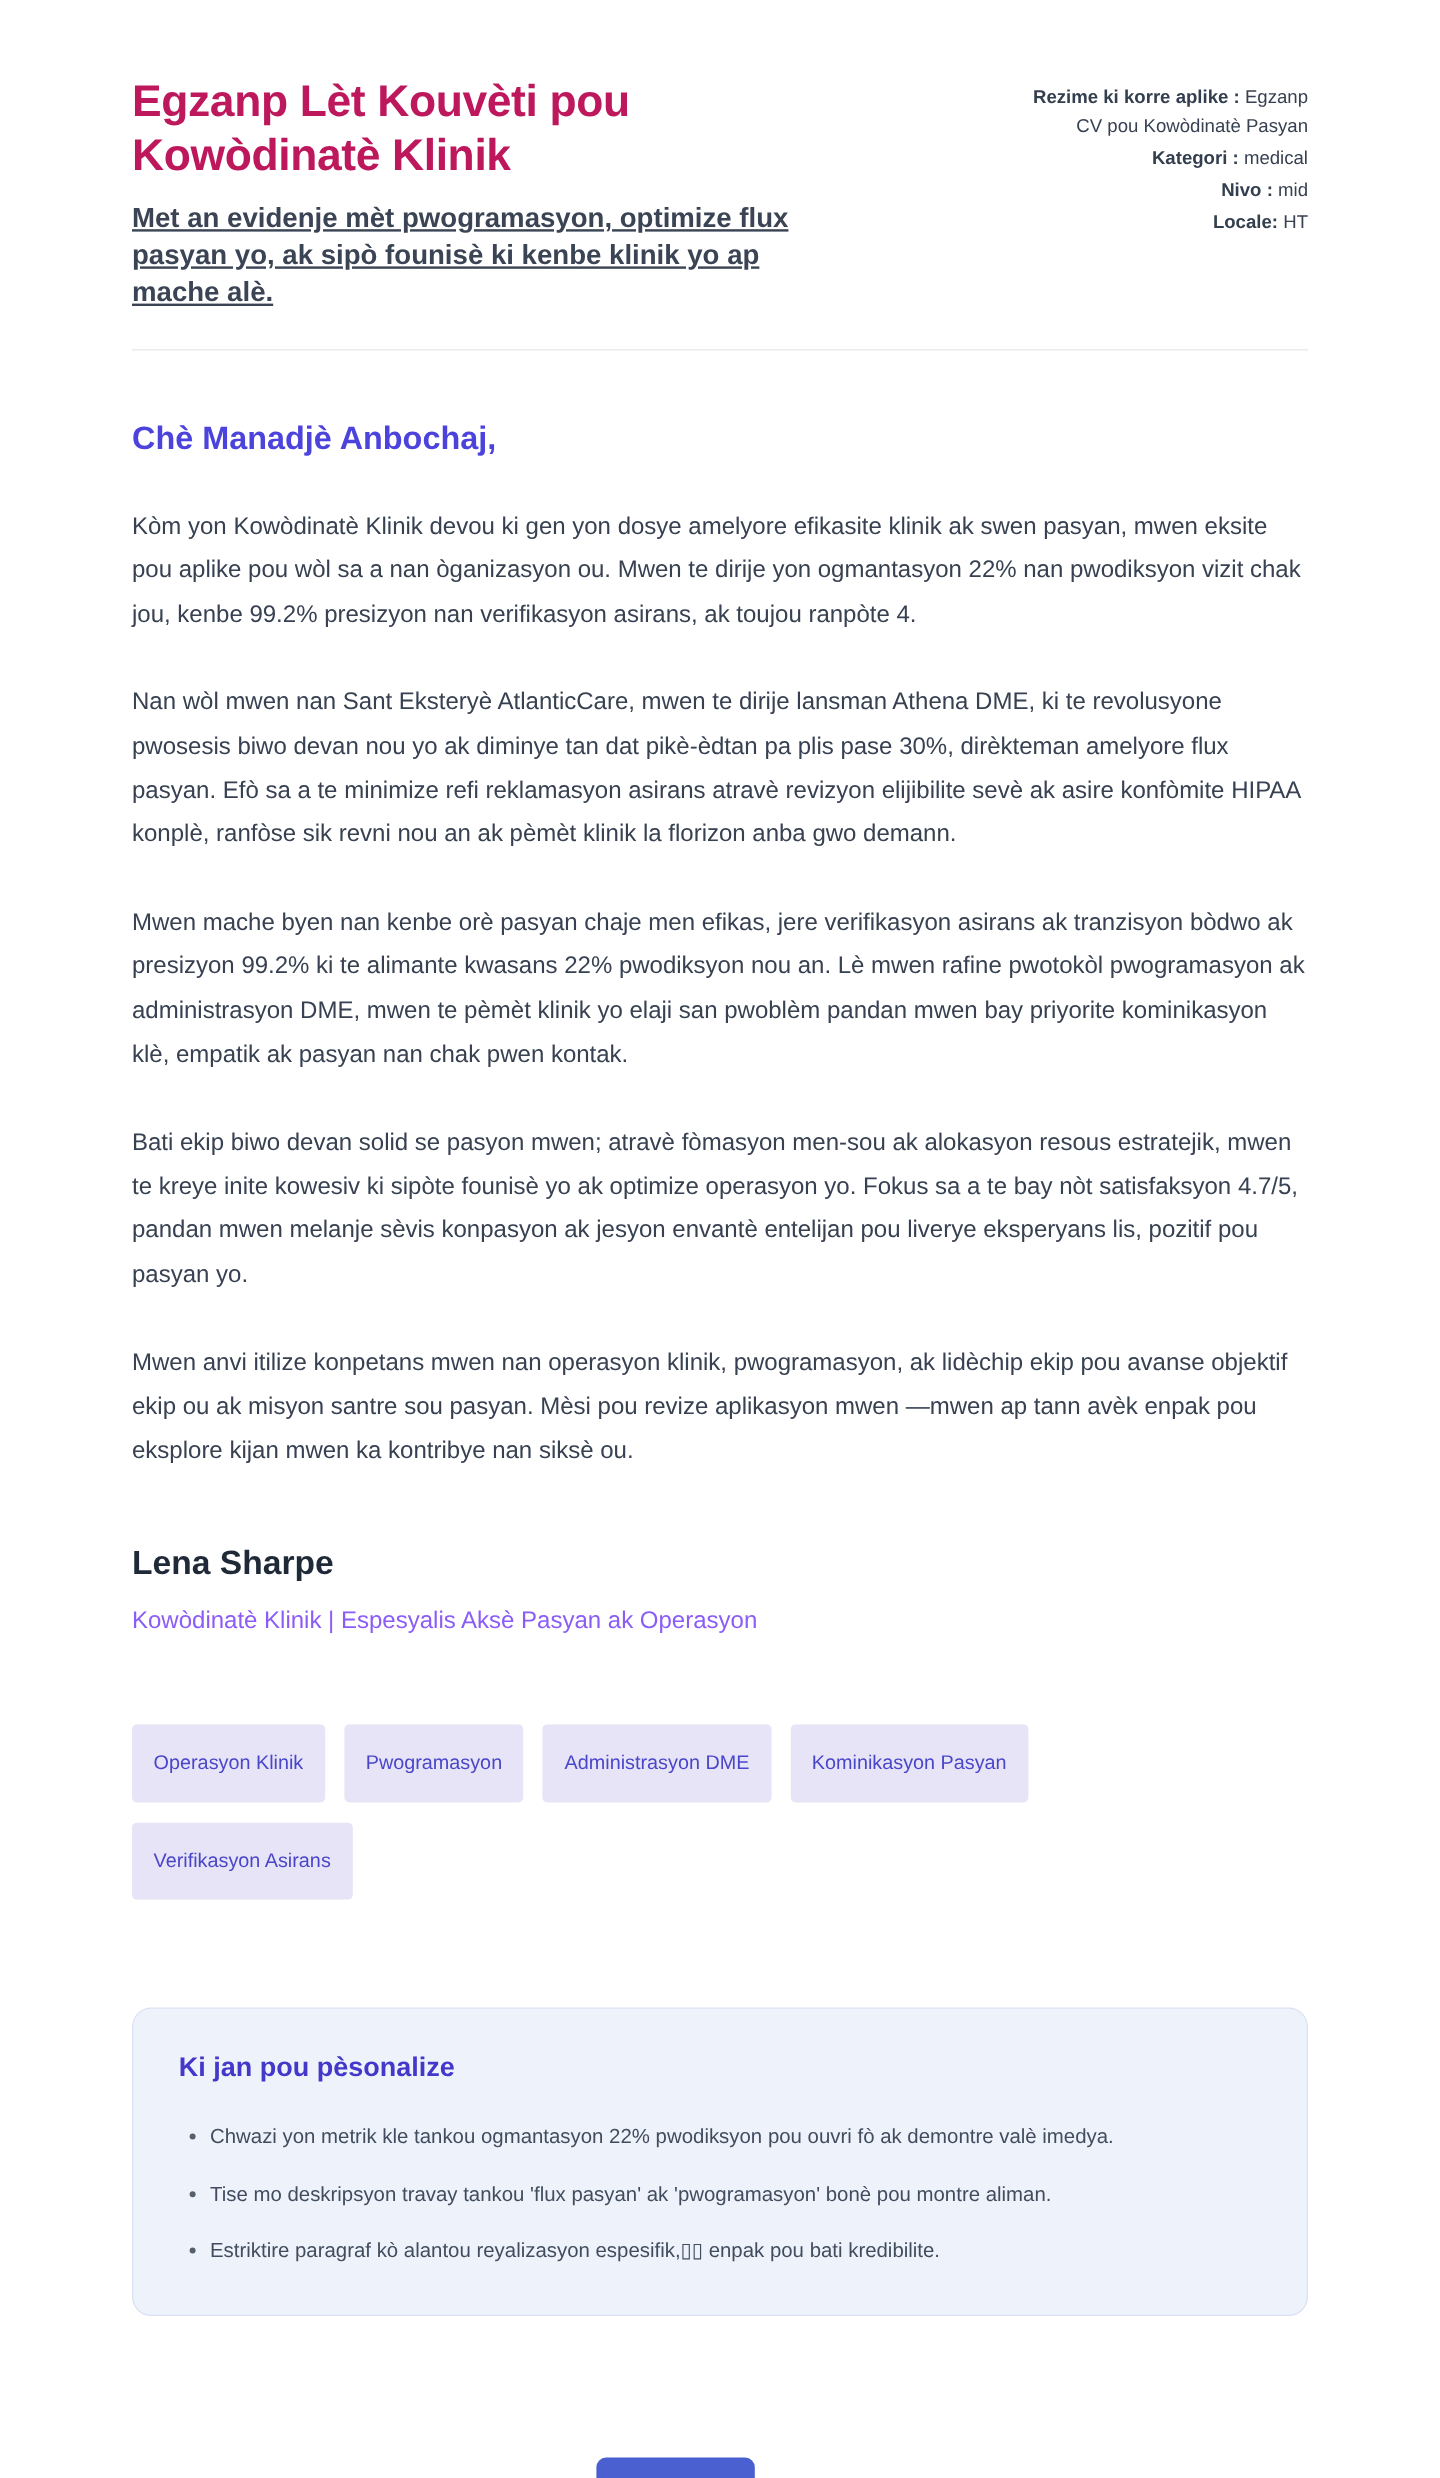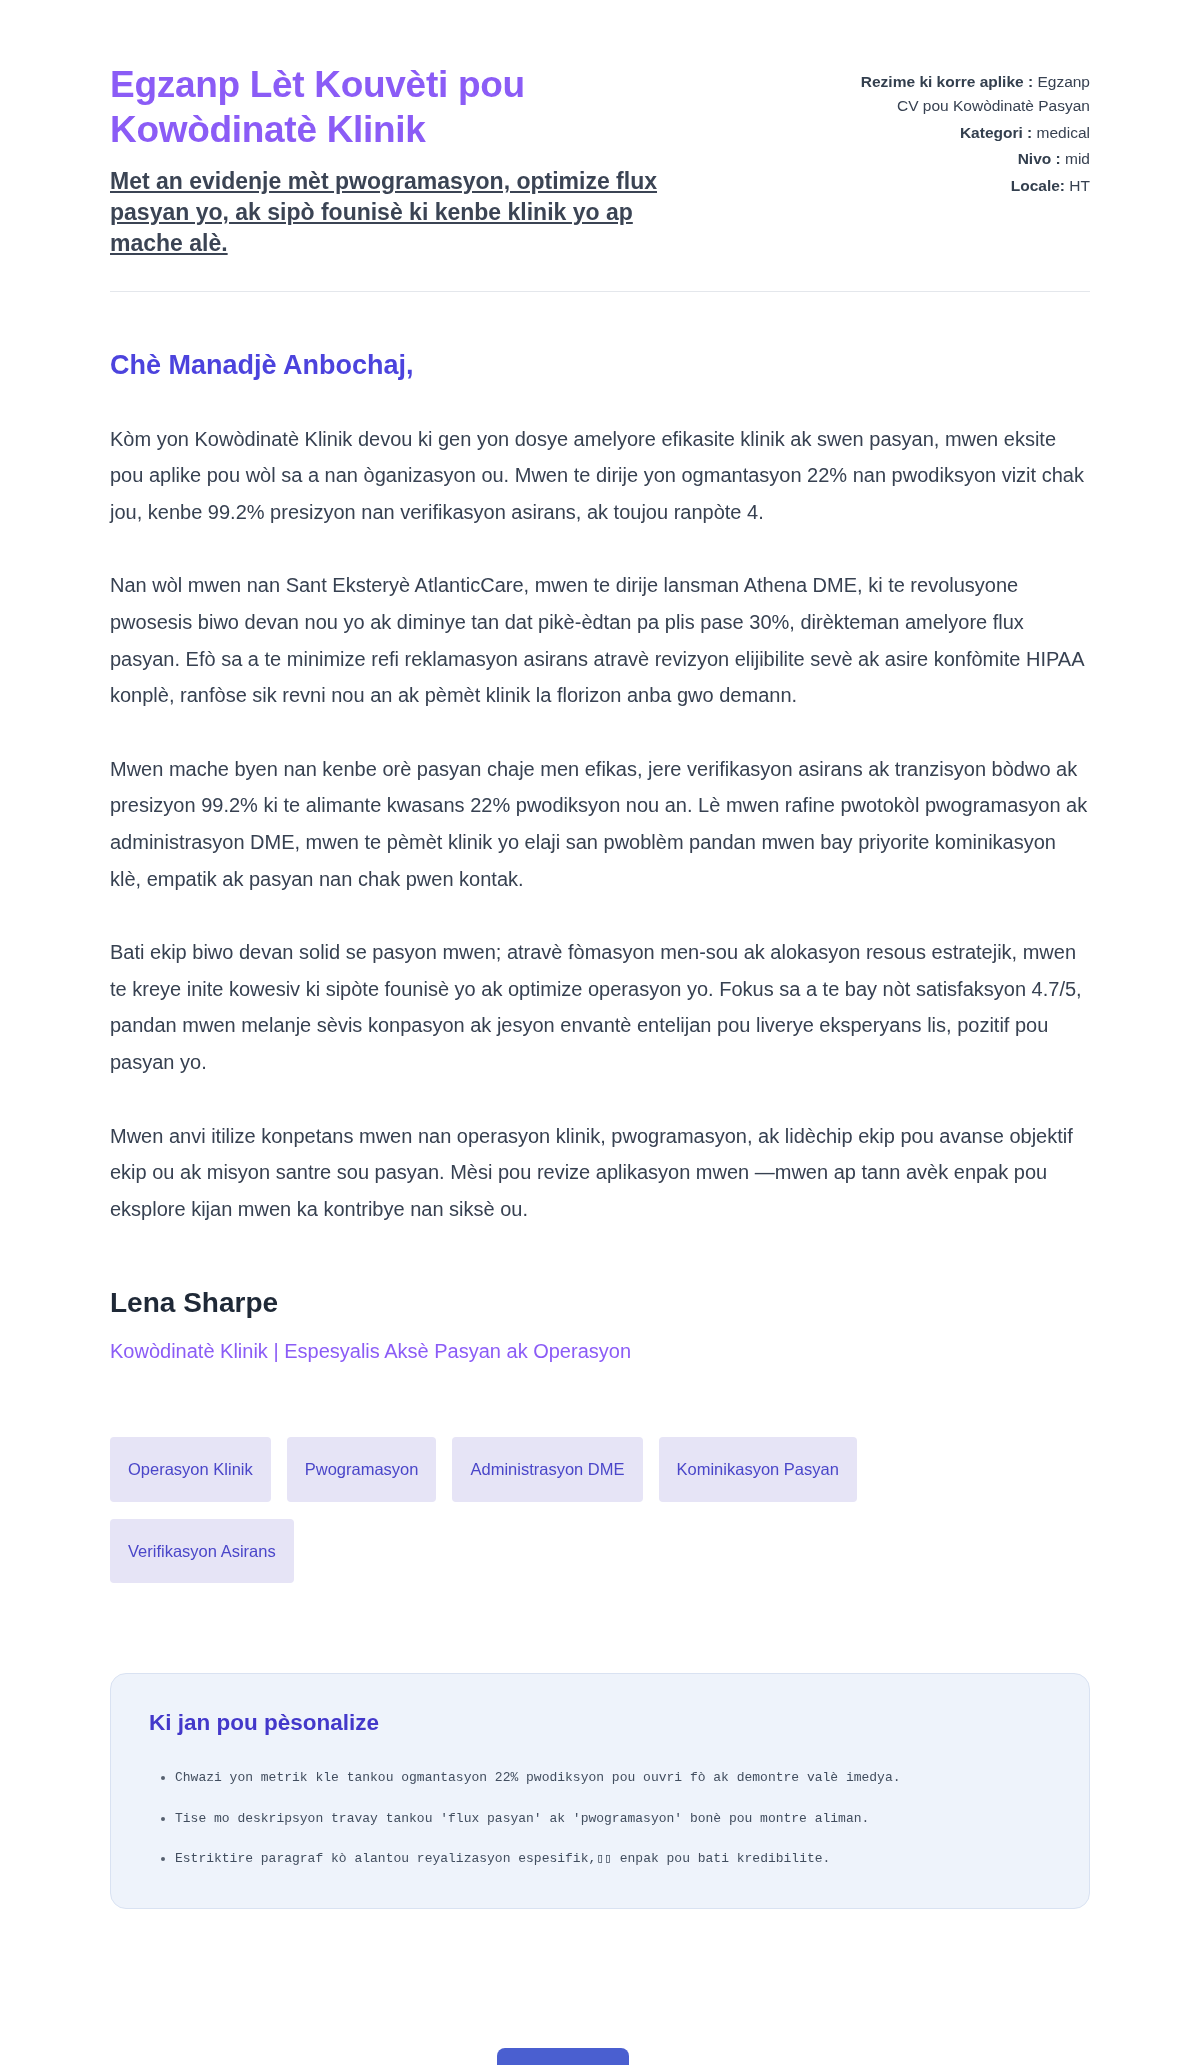--- a/index.html
+++ b/index.html
@@ -19,21 +19,21 @@
   
   .header { display: flex; justify-content: space-between; align-items: flex-start; }
   .header-left { width: 660px; }
   .page-title {
     margin: 0 0 14px 0;
     width: 545px;
     font-size: 37px;
     line-height: 1.22;
     font-weight: 700;
     letter-spacing: -0.3px;
-    color: #8b5cf6;
+    color: #be185d;
   }
   .page-subtitle {
     margin: 0;
     width: 600px;
     font-size: 23px;
     line-height: 1.34;
     font-weight: 700;
     color: #3b4454;
     text-decoration: underline;
   }
@@ -93,25 +93,24 @@
     padding: 36px 38px 38px 38px;
   }
   .callout-title {
     margin: 0 0 30px 0;
     font-size: 22.5px;
     font-weight: 700;
     color: #4338ca;
   }
   .callout-list { margin: 0; padding-left: 26px; }
   .callout-list li {
-    font-size: 13px;
+    font-size: 17px;
     line-height: 1.78;
     color: #414d5e;
     margin-bottom: 17px;
-    font-family: Liberation Mono, monospace;
   }
   .callout-list li:last-child { margin-bottom: 0; }
   .callout-list li::marker { color: #55606f; }
 
   
   .footer-bar {
     position: absolute;
     left: 497px;
     top: 2048px;
     width: 132px;

